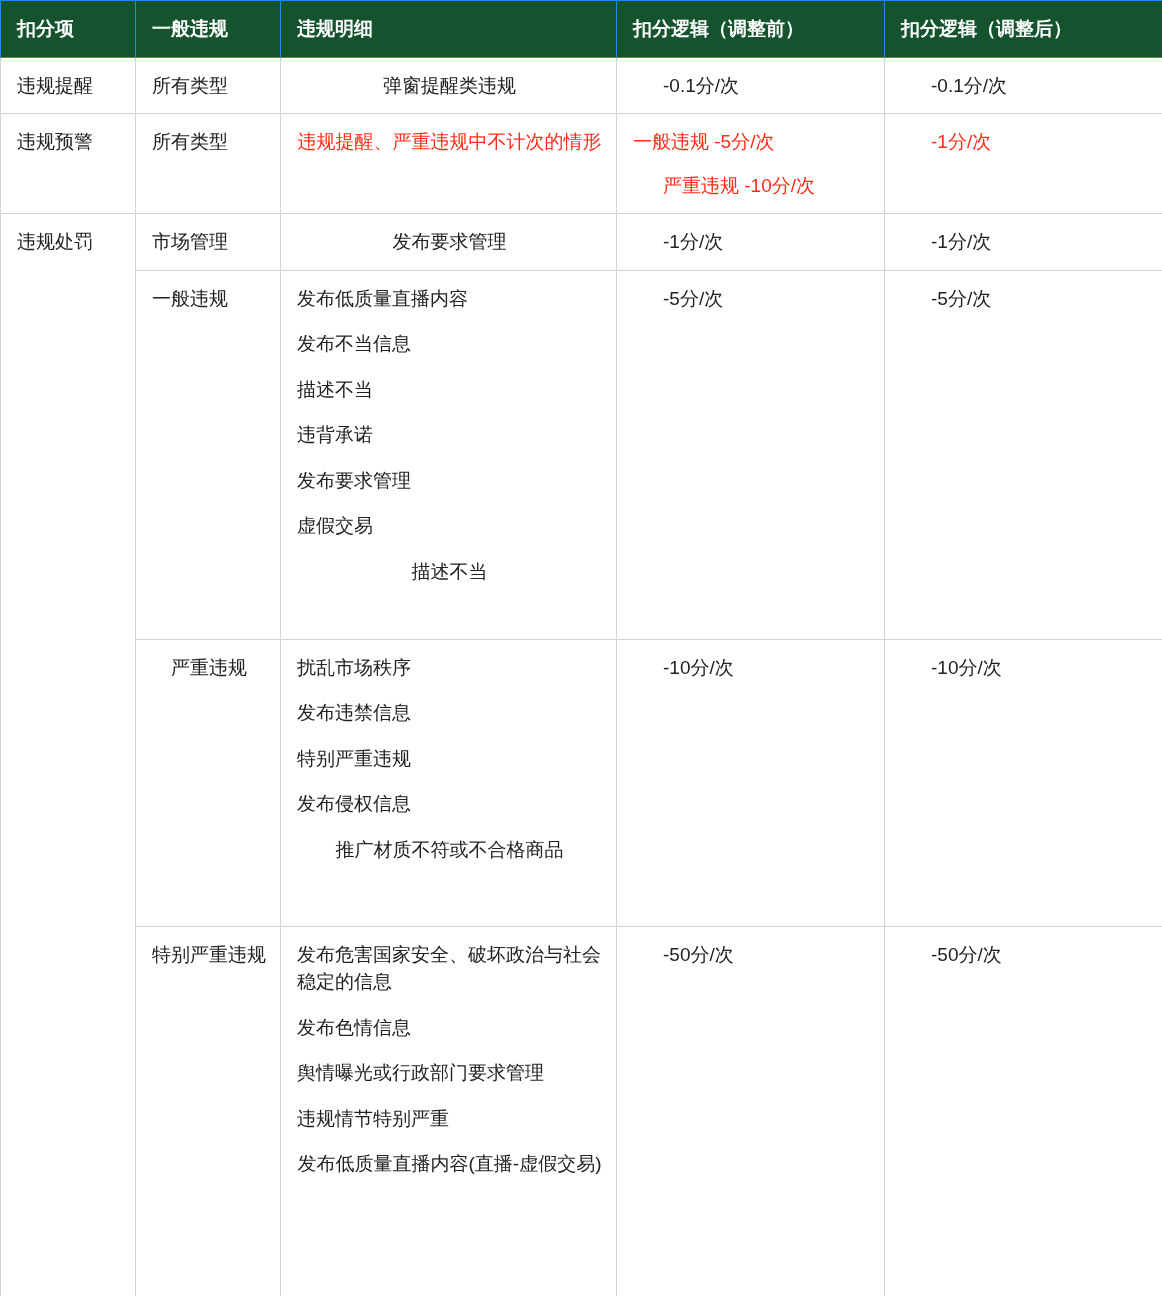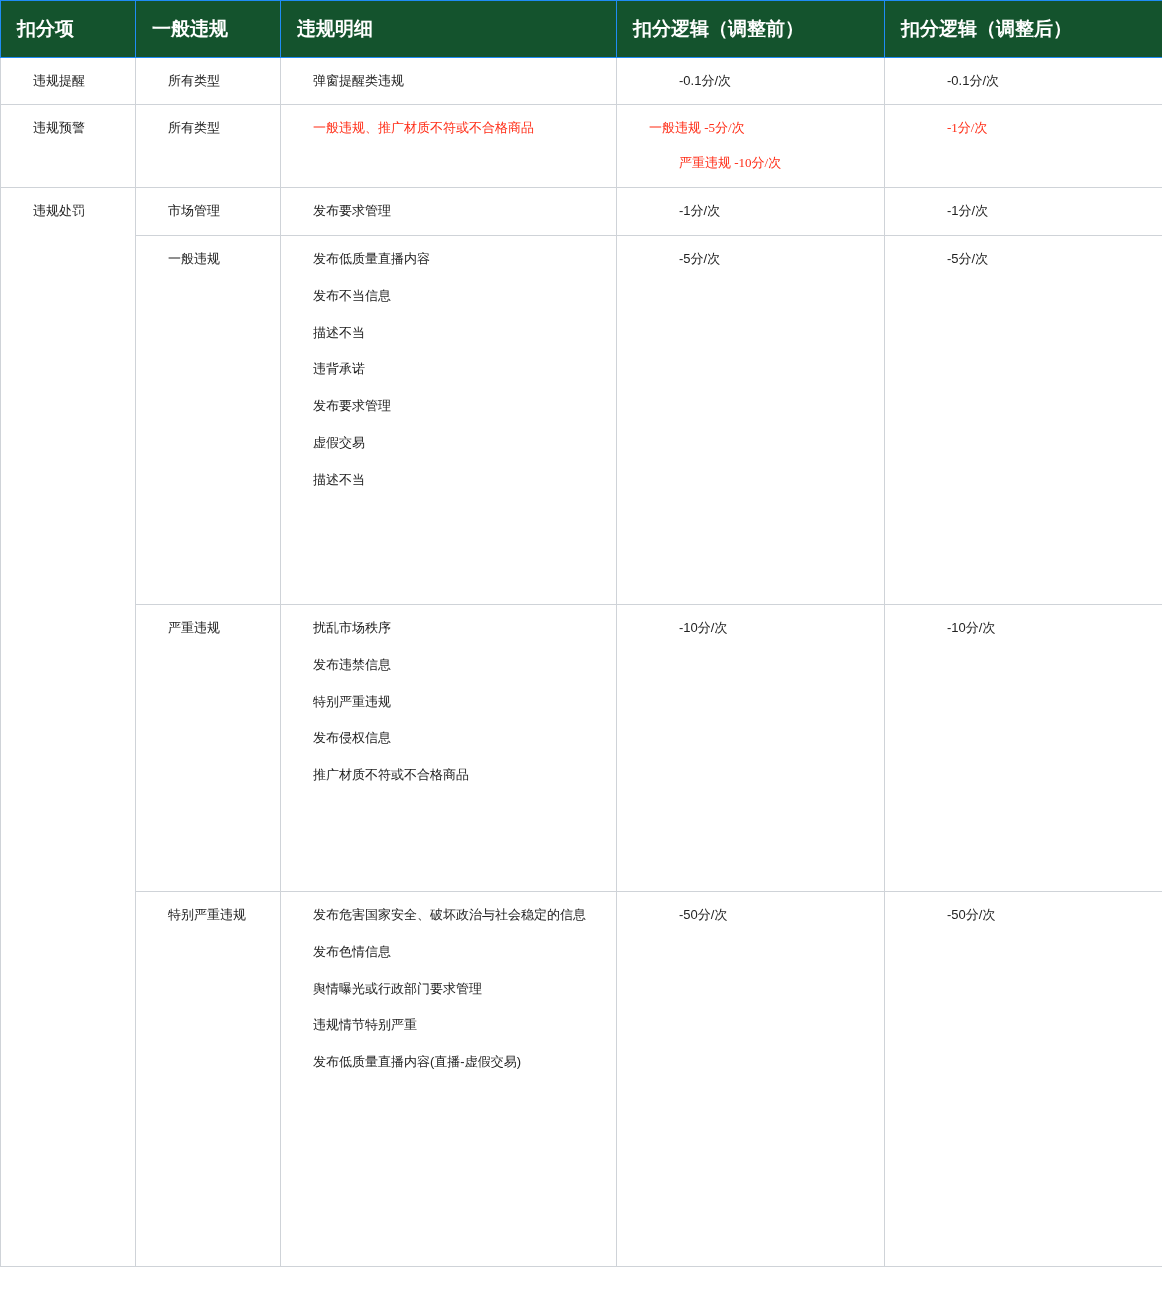--- a/index.html
+++ b/index.html
@@ -21,65 +21,65 @@
   table.score-table col.c0 { width: 135px; }
   table.score-table col.c1 { width: 145px; }
   table.score-table col.c2 { width: 336px; }
   table.score-table col.c3 { width: 268px; }
   table.score-table col.c4 { width: 278px; }
 
   table.score-table th,
   table.score-table td {
     border: 1px solid #cfd3d8;
     vertical-align: top;
-    padding: 14px 14px 14px 32px;
-    font-size: 13px;
+    padding: 14px 14px 14px 16px;
+    font-size: 19px;
     line-height: 1.45;
     color: #222222;
     font-weight: normal;
   }
   table.score-table thead th {
     background: #14532d;
     color: #ffffff;
     font-weight: bold;
     font-size: 19px;
     padding: 14px 14px 14px 16px;
     text-align: left;
     border: 1px solid #1f8cf5;
   }
   thead th.hl {
     background: #ffff00;
     color: #ff0000;
     border: 1px solid #cfd3d8;
   }
   td.red, td.red * {
     color: #ff2d17;
-    font-family: Liberation Serif, serif;
   }
   .detail-list {
     margin: 0;
     padding: 0;
     list-style: none;
   }
   .detail-list li {
     margin: 0 0 18px 0;
     white-space: normal;
   }
   .detail-list li:last-child {
     margin-bottom: 0;
+    text-align: center;
   }
   .logic-lines p {
     margin: 0 0 16px 0;
   }
   .logic-lines p:last-child {
     margin-bottom: 0;
     margin-left: 30px;
   }
   td.tall-a { height: 340px; }
-  td.tall-b { height: 258px; }
+  td.tall-b { height: 258px; text-align: center; }
   td.tall-c { height: 346px; }
 </style>
 </head>
 <body>
 
 <table class="score-table">
   <colgroup>
     <col class="c0">
       <col class="c1">
       <col class="c2">
@@ -115,21 +115,21 @@
           <p>-0.1分/次</p>
         </div>
       </td>
     </tr>
 
     <tr>
       <td class="red">违规预警</td>
       <td class="red">所有类型</td>
       <td class="red">
         <ul class="detail-list">
-          <li>一般违规、推广材质不符或不合格商品</li>
+          <li>违规提醒、严重违规中不计次的情形</li>
         </ul>
       </td>
       <td class="red">
         <div class="logic-lines">
           <p>一般违规 -5分/次</p>
           <p>严重违规 -10分/次</p>
         </div>
       </td>
       <td class="red">
         <div class="logic-lines">

